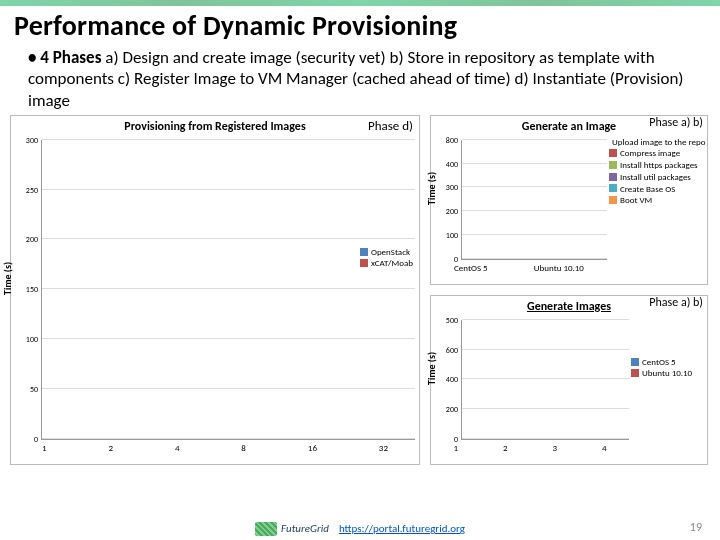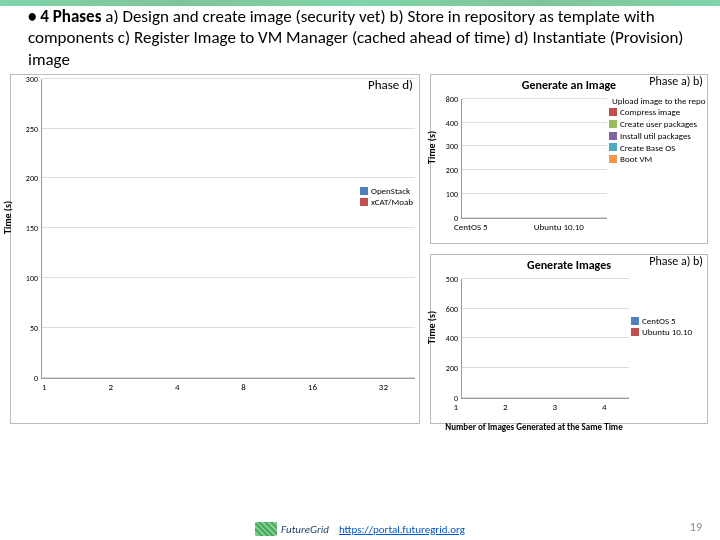--- a/index.html
+++ b/index.html
@@ -6,55 +6,57 @@
   html, body { width: 720px; height: 540px; font-family: Calibri, Arial, sans-serif; background: #fff; color: #000; }
   .slide { position: relative; width: 720px; height: 540px; }
   .topbar { height: 6px; background: linear-gradient(90deg,#0a5,#083,#0a5,#083,#0a5); opacity: .5; }
   .title { font-size: 28px; font-weight: 700; padding: 2px 14px 4px; letter-spacing: .2px; }
   .bullet { font-size: 17px; padding: 0 28px 4px 28px; line-height: 1.25; }
   .bullet::before { content: "• "; font-weight: 700; }
   .charts { position: relative; height: 360px; }
   .chart-box { position: absolute; border: 1px solid #bbb; background: #fff; }
   .left { left: 10px; top: 0; width: 410px; height: 350px; }
   .rt   { left: 430px; top: 0;   width: 278px; height: 170px; }
-  .rb   { left: 430px; top: 180px; width: 278px; height: 170px; }
+  .rb   { left: 430px; top: 180px; width: 278px; height: 170px; text-decoration: underline; }
   .ctitle { text-align: center; font-size: 12px; font-weight: 700; padding: 3px 2px; }
   .plot { position: relative; width: 100%; height: calc(100% - 30px); }
   .xaxis { position: absolute; left: 0; right: 0; bottom: 0; height: 12px; display: flex; justify-content: space-around; font-size: 9px; }
   .xlabel { text-align: center; font-size: 10px; font-weight: 700; position: absolute; bottom: -14px; left: 0; right: 0; }
   .ylabel { position: absolute; left: -10px; top: 50%; transform: rotate(-90deg); transform-origin: left top; font-size: 10px; font-weight: 700; white-space: nowrap; }
   .grid { position: absolute; left: 30px; right: 4px; top: 4px; bottom: 14px; border-left: 1px solid #999; border-bottom: 1px solid #999; }
   .ytick { position: absolute; left: 0; right: 0; border-top: 1px solid #ddd; font-size: 8px; }
   .ytick span { position: absolute; left: -26px; top: -5px; width: 22px; text-align: right; }
   .bars { position: absolute; left: 32px; right: 6px; top: 4px; bottom: 14px; display: flex; align-items: flex-end; justify-content: space-around; }
   .bargroup { display: flex; align-items: flex-end; gap: 2px; }
   .bar { width: 12px; }
   .bar.sm { width: 7px; }
   .bar.stk { display: flex; flex-direction: column-reverse; }
   .seg { width: 100%; }
   .legend { position: absolute; font-size: 9px; line-height: 1.3; }
   .legend .li { display: flex; align-items: center; gap: 3px; white-space: nowrap; }
   .sw { width: 8px; height: 8px; display: inline-block; }
   .phase-label { position: absolute; font-size: 13px; }
-  .footer { position: absolute; bottom: 4px; left: 0; right: 0; display: flex; align-items: center; justify-content: center; font-size: 11px; }
+  .footer { position: absolute; bottom: 4px; left: 0; right: 0; display: flex; align-items: flex-start; justify-content: center; font-size: 11px; }
   .footer a { color: #05c; text-decoration: underline; }
   .pageno { position: absolute; right: 18px; bottom: 6px; font-size: 12px; color: #888; }
   .logo { width: 22px; height: 14px; background: repeating-linear-gradient(45deg,#4a6,#4a6 2px,#8c8 2px,#8c8 4px); margin-right: 4px; border-radius: 2px; }
   .fg { font-style: italic; font-size: 11px; color: #246; margin-right: 10px; }
 </style>
 </head>
 <body>
 
 <div class="slide">
   <div class="topbar"></div>
+  <h1 class="title">Performance of Dynamic Provisioning</h1>
   <p class="bullet"><b>4 Phases</b> <span id="btxt">a) Design and create image (security vet) b) Store in repository as template with components c) Register Image to VM Manager (cached ahead of time) d) Instantiate (Provision) image</span></p>
 
   <div class="charts">
 
     <div class="chart-box left">
+      <div class="ctitle">Provisioning from Registered Images</div>
       <span class="phase-label" style="right:6px;top:2px">Phase d)</span>
       <div class="plot">
         <div class="ylabel">Time (s)</div>
         <div class="grid" id="g0">
             <div class="ytick" style="bottom: 0%;">
               <span>0</span>
             </div>
             <div class="ytick" style="bottom: 16.6667%;">
               <span>50</span>
             </div>
@@ -176,21 +178,21 @@
             <div class="li">
               <span class="sw" style="background:#4f81bd"></span>
               <span>Upload image to the repo</span>
             </div>
             <div class="li">
               <span class="sw" style="background:#c0504d"></span>
               <span>Compress image</span>
             </div>
             <div class="li">
               <span class="sw" style="background:#9bbb59"></span>
-              <span>Create user packages</span>
+              <span>Install https packages</span>
             </div>
             <div class="li">
               <span class="sw" style="background:#8064a2"></span>
               <span>Install util packages</span>
             </div>
             <div class="li">
               <span class="sw" style="background:#4bacc6"></span>
               <span>Create Base OS</span>
             </div>
             <div class="li">
@@ -240,21 +242,20 @@
               <div class="bar sm" style="background: rgb(79, 129, 189); height: 76.25%;"></div>
               <div class="bar sm" style="background: rgb(192, 80, 77); height: 87.5%;"></div>
             </div>
           </div>
         <div class="xaxis" id="x2" style="right:78px">
             <span>1</span>
             <span>2</span>
             <span>3</span>
             <span>4</span>
           </div>
-        <div class="xlabel" style="right:70px;bottom:-18px;font-size:9px;line-height:1">Number of Images Generated at the Same Time</div>
         <div class="legend" id="l2" style="right:2px;top:40px;width:74px">
             <div class="li">
               <span class="sw" style="background:#4f81bd"></span>
               <span>CentOS 5</span>
             </div>
             <div class="li">
               <span class="sw" style="background:#c0504d"></span>
               <span>Ubuntu 10.10</span>
             </div>
           </div>

